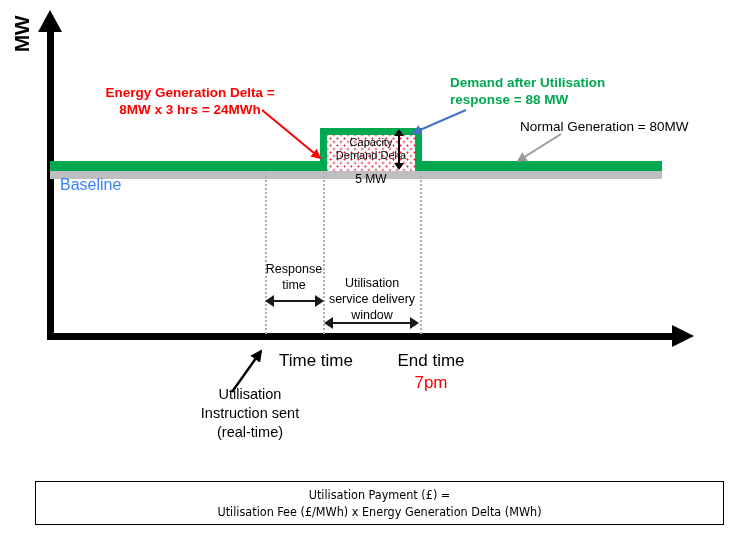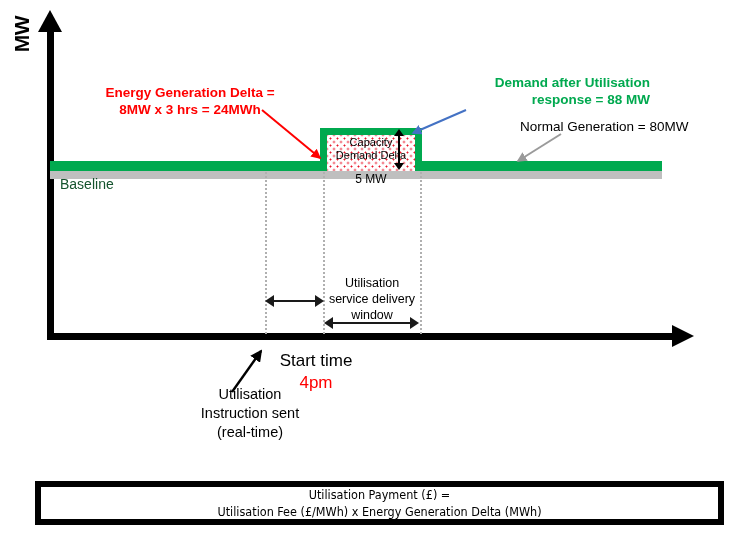--- a/index.html
+++ b/index.html
@@ -131,22 +131,22 @@
     width: 0;
     border-left: 2px dotted #b0b0b0;
   }
   #guide-1 { left: 265px; top: 172px; height: 162px; }
   #guide-2 { left: 323px; top: 172px; height: 162px; }
   #guide-3 { left: 420px; top: 172px; height: 162px; }
 
   
   #baseline-label {
     left: 60px; top: 176px;
-    font-size: 14px;
-    color: #14532d;
+    font-size: 16px;
+    color: #3b82f6;
   }
   #energy-delta-note {
     left: 95px; top: 84px;
     width: 190px;
     text-align: center;
     font-size: 13.5px;
     line-height: 17px;
     font-weight: bold;
     color: #ff0000;
   }
@@ -251,21 +251,21 @@
     text-align: center;
     font-size: 14.5px;
     line-height: 19px;
   }
 
   
   #formula-box {
     left: 35px; top: 481px;
     width: 689px; height: 44px;
     box-sizing: border-box;
-    border: 6px solid #000000;
+    border: 1px solid #000000;
     background: #ffffff;
     display: flex;
     align-items: center;
     justify-content: center;
   }
   #formula-text {
     text-align: center;
     font-size: 12.5px;
     line-height: 17px;
     font-family: "DejaVu Sans", sans-serif;
@@ -297,21 +297,21 @@
   <div class="abs" id="delta-arrow-down"></div>
   <div class="abs" id="capacity-value">5 MW</div>
 
   <div class="abs guide" id="guide-1"></div>
   <div class="abs guide" id="guide-2"></div>
   <div class="abs guide" id="guide-3"></div>
 
   <div class="abs" id="baseline-label">Baseline</div>
   <div class="abs" id="energy-delta-note" style="white-space:pre-line;">Energy Generation Delta =
 8MW x 3 hrs = 24MWh</div>
-  <div class="abs" id="demand-after-note" style="white-space:pre-line;text-align:right;">Demand after Utilisation
+  <div class="abs" id="demand-after-note" style="white-space:pre-line;">Demand after Utilisation
 response = 88 MW</div>
   <div class="abs" id="normal-generation-note">Normal Generation = 80MW</div>
 
   <svg class="abs" id="arrows-svg" width="740" height="536">
     <defs>
       <marker id="head-red" markerWidth="5" markerHeight="5" refX="4.2" refY="2.5" orient="auto">
         <path d="M0,0 L5,2.5 L0,5 z" fill="#ff0000"></path>
       </marker>
       <marker id="head-blue" markerWidth="5" markerHeight="5" refX="4.2" refY="2.5" orient="auto">
         <path d="M0,0 L5,2.5 L0,5 z" fill="#4472c4"></path>
@@ -322,33 +322,36 @@
       <marker id="head-black" markerWidth="5" markerHeight="5" refX="4.2" refY="2.5" orient="auto">
         <path d="M0,0 L5,2.5 L0,5 z" fill="#000000"></path>
       </marker>
     </defs>
     <line x1="262" y1="110" x2="320" y2="158" stroke="#ff0000" stroke-width="2" marker-end="url(#head-red)"></line>
     <line x1="466" y1="110" x2="413" y2="133" stroke="#4472c4" stroke-width="2" marker-end="url(#head-blue)"></line>
     <line x1="561" y1="134" x2="518" y2="161" stroke="#9a9a9a" stroke-width="2" marker-end="url(#head-grey)"></line>
     <line x1="232" y1="392" x2="261" y2="351" stroke="#000000" stroke-width="2.4" marker-end="url(#head-black)"></line>
   </svg>
 
+  <div class="abs" id="response-time-label" style="white-space:pre-line;">Response
+time</div>
   <div class="abs span-line" id="response-span"></div>
   <div class="abs" id="response-head-l"></div>
   <div class="abs" id="response-head-r"></div>
 
   <div class="abs" id="utilisation-window-label" style="white-space:pre-line;">Utilisation
 service delivery
 window</div>
   <div class="abs span-line" id="window-span"></div>
   <div class="abs" id="window-head-l"></div>
   <div class="abs" id="window-head-r"></div>
 
-  <div class="abs" id="start-time-label">Start time</div>
-  <div class="abs" id="start-time-value">4pm</div>
+  <div class="abs" id="start-time-label">Time time</div>
+  <div class="abs" id="end-time-label">End time</div>
+  <div class="abs" id="end-time-value">7pm</div>
   <div class="abs" id="instruction-note" style="white-space:pre-line;">Utilisation
 Instruction sent
 (real-time)</div>
 
   <div class="abs" id="formula-box">
     <div id="formula-text">Utilisation Payment (£) =
 Utilisation Fee (£/MWh) x Energy Generation Delta (MWh)</div>
   </div>
 
 </div>

